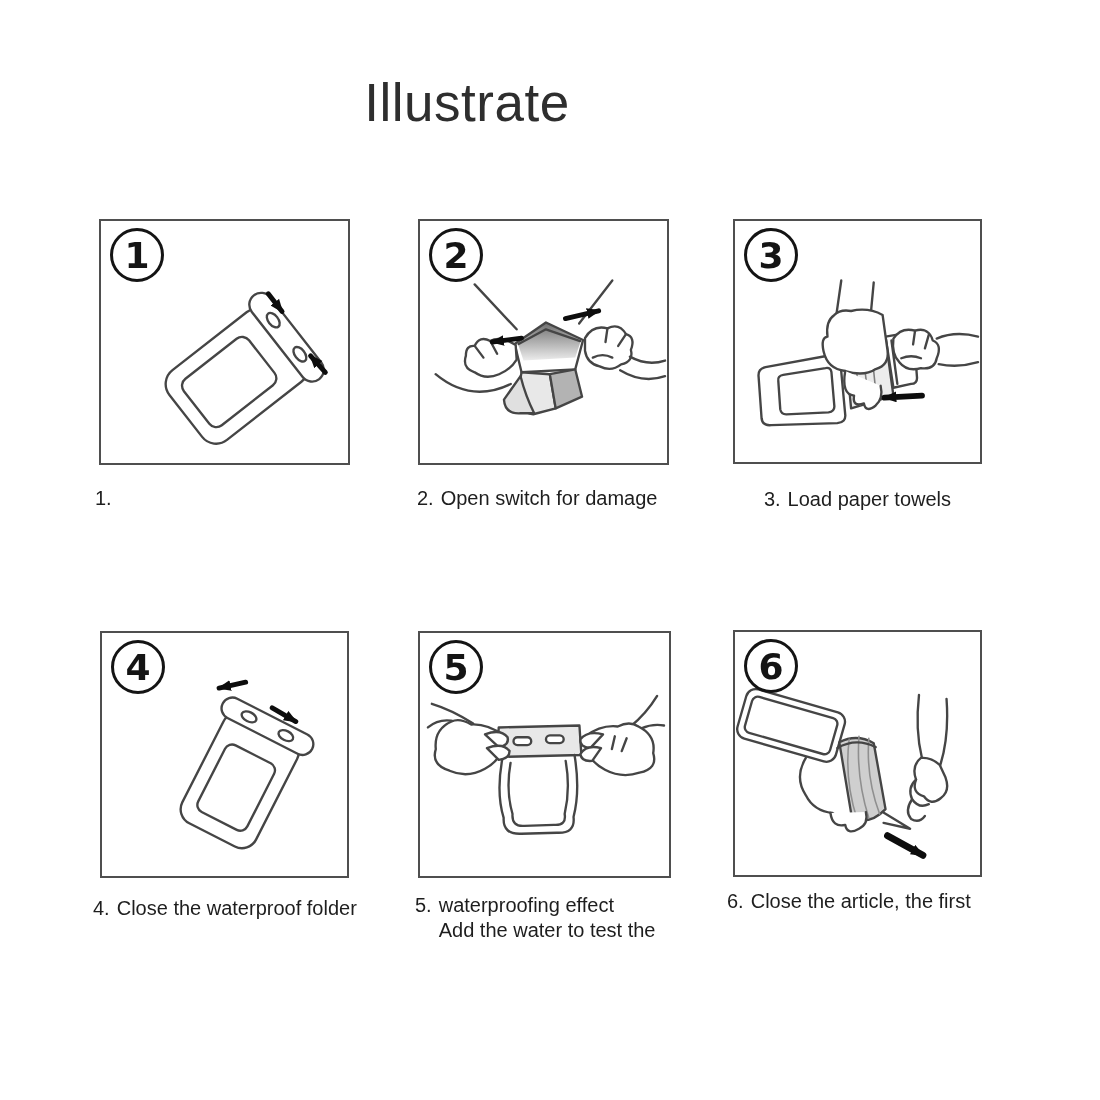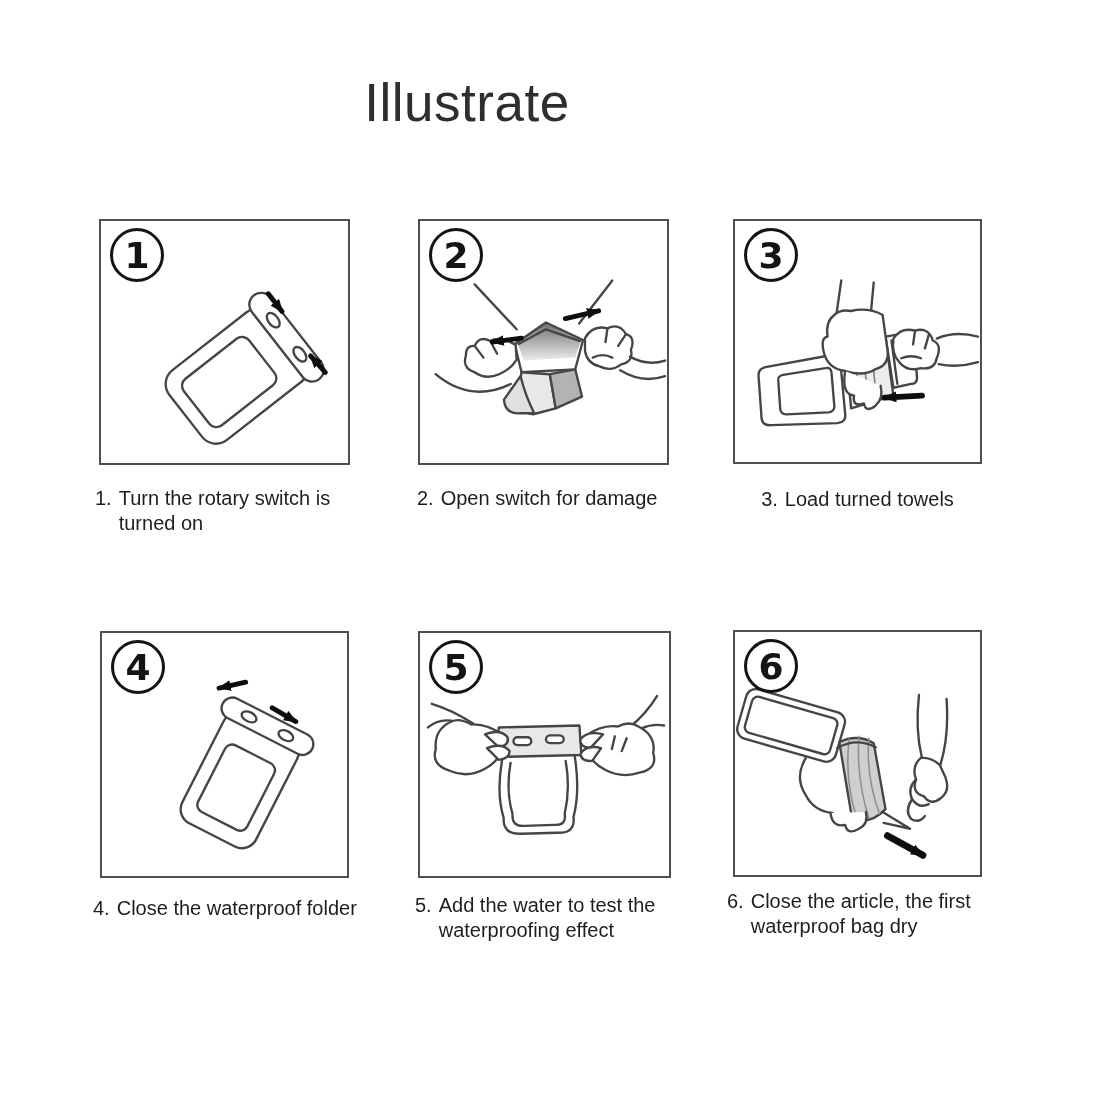--- a/index.html
+++ b/index.html
@@ -210,54 +210,49 @@
       <path d="M215,68 Q218,110 207,140"></path>
       <path d="M189,128 Q179,136 184,150 Q179,163 192,167 Q199,177 209,169 Q219,162 214,148 L208,135 Q199,127 189,128 Z" style="fill:#fff"></path>
       <path d="M184,150 Q175,158 180,170 Q187,180 197,175"></path>
       <path d="M180,170 Q172,182 179,190 Q187,195 193,187"></path>
       <line x1="155" y1="207" x2="191" y2="227" style="stroke:#0d0d0d;stroke-width:7" marker-end="url(#ah6)"></line>
     </svg>
   </div>
 
   <div class="caption" id="c1">
     <span class="cap-num">1.</span>
-    <span class="cap-lines">
-      <span class="cl">Turn the rotary switch is</span>
-      <span class="cl">turned on</span>
-    </span>
   </div>
   <div class="caption" id="c2">
     <span class="cap-num">2.</span>
     <span class="cap-lines">
       <span class="cl">Open switch for damage</span>
 
     </span>
   </div>
   <div class="caption" id="c3">
     <span class="cap-num">3.</span>
     <span class="cap-lines">
-      <span class="cl">Load turned towels</span>
+      <span class="cl">Load paper towels</span>
 
     </span>
   </div>
   <div class="caption" id="c4">
     <span class="cap-num">4.</span>
     <span class="cap-lines">
       <span class="cl">Close the waterproof folder</span>
 
     </span>
   </div>
   <div class="caption" id="c5">
     <span class="cap-num">5.</span>
     <span class="cap-lines">
+      <span class="cl">waterproofing effect</span>
       <span class="cl">Add the water to test the</span>
-      <span class="cl">waterproofing effect</span>
     </span>
   </div>
   <div class="caption" id="c6">
     <span class="cap-num">6.</span>
     <span class="cap-lines">
       <span class="cl">Close the article, the first</span>
-      <span class="cl">waterproof bag dry</span>
     </span>
   </div>
 
 </div>
 
 </body></html>

